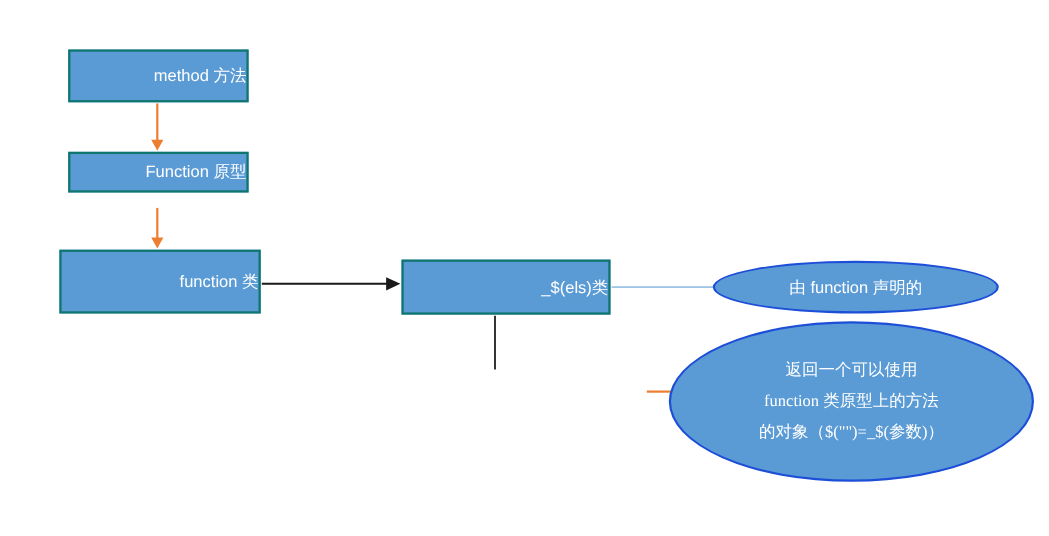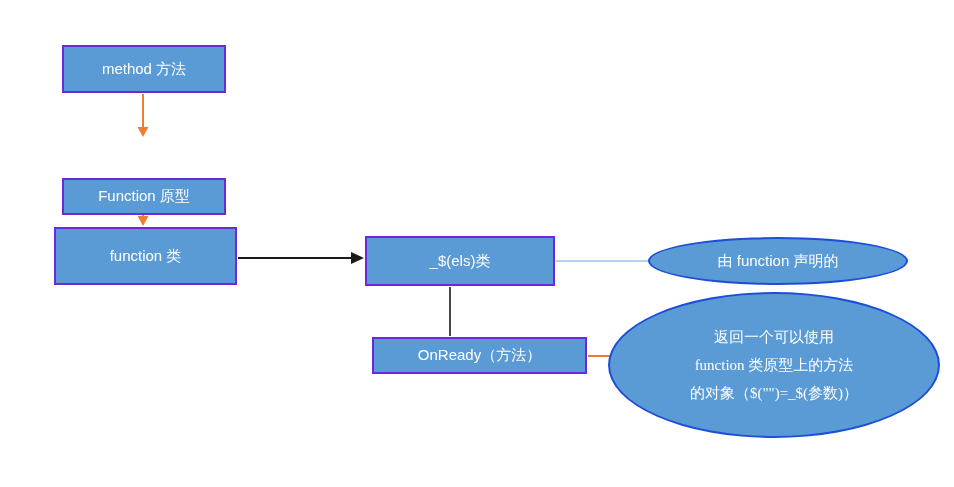--- a/index.html
+++ b/index.html
@@ -24,21 +24,22 @@
     position: absolute;
     display: flex;
     align-items: center;
     justify-content: center;
     text-align: center;
     color: #ffffff;
     font-size: 15px;
     background: #5B9BD5;
   }
   .rect-node {
-    border: 2px solid #6d28d9;
+    border: 2px solid #0f766e;
+    justify-content: flex-end;
   }
   .ellipse-node {
     border: 2px solid #1d4ed8;
     border-radius: 50%;
   }
   .multiline {
     line-height: 28px;
     font-size: 15px;
     font-family: Liberation Serif, serif;
   }
@@ -76,35 +77,32 @@
 
     <g>
       <line x1="588" y1="356" x2="611" y2="356" stroke="#ED7D31" stroke-width="2"></line>
     </g>
   </svg>
 
   <div class="node rect-node" style="left:62px; top:45px; width:164px; height:48px;">
     <span>method 方法</span>
   </div>
 
-  <div class="node rect-node" style="left:62px; top:138px; width:164px; height:37px;margin-top:40px;">
+  <div class="node rect-node" style="left:62px; top:138px; width:164px; height:37px;">
     <span>Function 原型</span>
   </div>
 
   <div class="node rect-node" style="left:365px; top:236px; width:190px; height:50px;">
     <span>_$(els)类</span>
   </div>
 
   <div class="node rect-node" style="left:54px; top:227px; width:183px; height:58px;">
     <span>function 类</span>
   </div>
 
-  <div class="node rect-node" style="left:372px; top:337px; width:215px; height:37px;">
-    <span>OnReady（方法）</span>
-  </div>
 
   <div class="node ellipse-node" style="left:648px; top:237px; width:260px; height:48px;">
     <span>由 function 声明的</span>
   </div>
 
   <div class="node ellipse-node" style="left:608px; top:292px; width:332px; height:146px;">
     <div class="multiline">
       <span>返回一个可以使用</span>
       <span>function 类原型上的方法</span>
       <span>的对象（$("")=_$(参数)）</span>

